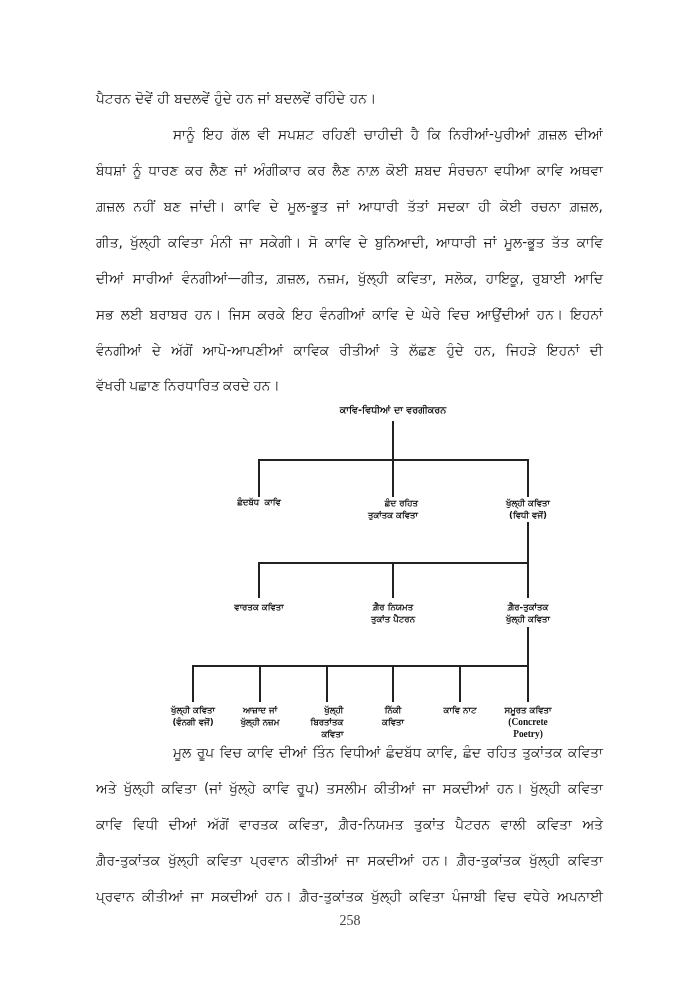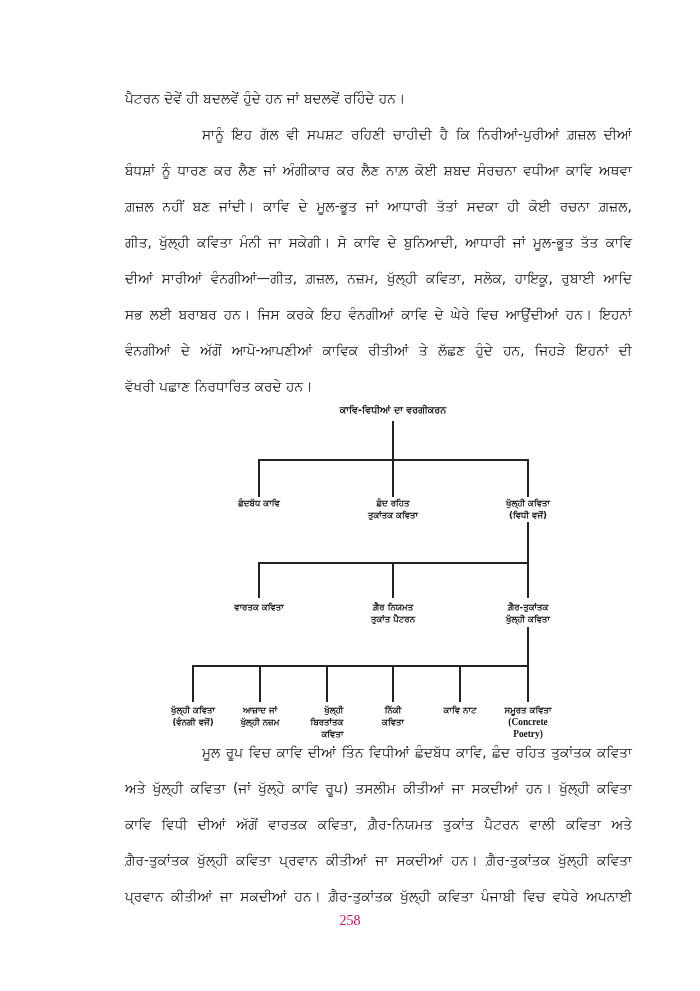--- a/index.html
+++ b/index.html
@@ -4,67 +4,66 @@
 <style>
   html, body { margin: 0; padding: 0; background: #ffffff; }
   body {
     width: 700px; height: 991px; position: relative; overflow: hidden;
     font-family: "DejaVu Sans", sans-serif; color: #1a1a1a;
   }
   .para-line {
     position: absolute; left: 96px; width: 507px;
     font-size: 13.6px; line-height: 20px; white-space: nowrap;
     letter-spacing: 0.1px;
-    margin-left: 29px;
   }
   .indent { left: 173px; width: 430px; }
   .justify { text-align: justify; text-align-last: justify; }
   .diagram { position: absolute; left: 0; top: 16px; width: 604px; height: 991px; }
   .hline, .vline { position: absolute; background: #222; }
   .hline { height: 2px; }
   .vline { width: 2px; }
   .node {
     position: absolute; transform: translateX(-50%);
     text-align: center; font-size: 8.6px; line-height: 12px;
     font-weight: bold; white-space: nowrap; color: #111;
   }
   .node .latin { font-family: "Liberation Serif", serif; font-size: 9.4px; font-weight: bold; }
   .title-node { font-size: 9.6px; }
   .page-number {
     position: absolute; left: 0; width: 700px; top: 913px; text-align: center;
-    font-family: "Liberation Serif", serif; font-size: 14px; color: #be185d;
+    font-family: "Liberation Serif", serif; font-size: 14px; color: #404040;
   }
 </style>
 </head>
 <body>
 
 <div class="para-line" style="top:88px;">ਪੈਟਰਨ ਦੋਵੇਂ ਹੀ ਬਦਲਵੇਂ ਹੁੰਦੇ ਹਨ ਜਾਂ ਬਦਲਵੇਂ ਰਹਿੰਦੇ ਹਨ।</div>
 
 <div class="para-line indent justify" style="top:124px;">ਸਾਨੂੰ ਇਹ ਗੱਲ ਵੀ ਸਪਸ਼ਟ ਰਹਿਣੀ ਚਾਹੀਦੀ ਹੈ ਕਿ ਨਿਰੀਆਂ-ਪੁਰੀਆਂ ਗ਼ਜ਼ਲ ਦੀਆਂ</div>
 <div class="para-line justify" style="top:160px;">ਬੰਧਸ਼ਾਂ ਨੂੰ ਧਾਰਣ ਕਰ ਲੈਣ ਜਾਂ ਅੰਗੀਕਾਰ ਕਰ ਲੈਣ ਨਾਲ਼ ਕੋਈ ਸ਼ਬਦ ਸੰਰਚਨਾ ਵਧੀਆ ਕਾਵਿ ਅਥਵਾ</div>
 <div class="para-line justify" style="top:196px;">ਗ਼ਜ਼ਲ ਨਹੀਂ ਬਣ ਜਾਂਦੀ। ਕਾਵਿ ਦੇ ਮੂਲ-ਭੂਤ ਜਾਂ ਆਧਾਰੀ ਤੱਤਾਂ ਸਦਕਾ ਹੀ ਕੋਈ ਰਚਨਾ ਗ਼ਜ਼ਲ,</div>
 <div class="para-line justify" style="top:232px;">ਗੀਤ, ਖੁੱਲ੍ਹੀ ਕਵਿਤਾ ਮੰਨੀ ਜਾ ਸਕੇਗੀ। ਸੋ ਕਾਵਿ ਦੇ ਬੁਨਿਆਦੀ, ਆਧਾਰੀ ਜਾਂ ਮੂਲ-ਭੂਤ ਤੱਤ ਕਾਵਿ</div>
 <div class="para-line justify" style="top:268px;">ਦੀਆਂ ਸਾਰੀਆਂ ਵੰਨਗੀਆਂ—ਗੀਤ, ਗ਼ਜ਼ਲ, ਨਜ਼ਮ, ਖੁੱਲ੍ਹੀ ਕਵਿਤਾ, ਸਲੋਕ, ਹਾਇਕੂ, ਰੁਬਾਈ ਆਦਿ</div>
 <div class="para-line justify" style="top:304px;">ਸਭ ਲਈ ਬਰਾਬਰ ਹਨ। ਜਿਸ ਕਰਕੇ ਇਹ ਵੰਨਗੀਆਂ ਕਾਵਿ ਦੇ ਘੇਰੇ ਵਿਚ ਆਉਂਦੀਆਂ ਹਨ। ਇਹਨਾਂ</div>
 <div class="para-line justify" style="top:340px;">ਵੰਨਗੀਆਂ ਦੇ ਅੱਗੋਂ ਆਪੋ-ਆਪਣੀਆਂ ਕਾਵਿਕ ਰੀਤੀਆਂ ਤੇ ਲੱਛਣ ਹੁੰਦੇ ਹਨ, ਜਿਹੜੇ ਇਹਨਾਂ ਦੀ</div>
-<div class="para-line" style="top:376px;">ਵੱਖਰੀ ਪਛਾਣ ਨਿਰਧਾਰਿਤ ਕਰਦੇ ਹਨ।</div>
+<div class="para-line" style="top:376px;font-family:Liberation Serif, serif;">ਵੱਖਰੀ ਪਛਾਣ ਨਿਰਧਾਰਿਤ ਕਰਦੇ ਹਨ।</div>
 
 <div class="diagram">
   <div class="node title-node" style="left:393px; top:388px;">ਕਾਵਿ-ਵਿਧੀਆਂ ਦਾ ਵਰਗੀਕਰਨ</div>
 
   <div class="vline" style="left:392px; top:405px; height:40px;"></div>
   <div class="hline" style="left:258px; top:443px; width:271px;"></div>
   <div class="vline" style="left:258px; top:443px; height:38px;"></div>
   <div class="vline" style="left:392px; top:443px; height:38px;"></div>
   <div class="vline" style="left:527px; top:443px; height:38px;"></div>
 
-  <div class="node" style="left:259px; top:481px;">
+  <div class="node" style="left:259px; top:481px;font-family:Liberation Mono, monospace;">
     <div>ਛੰਦਬੱਧ ਕਾਵਿ</div>
   </div>
-  <div class="node" style="left:393px; top:481px;">
+  <div class="node" style="left:393px; top:481px;text-align:right;">
     <div>ਛੰਦ ਰਹਿਤ</div>
     <div>ਤੁਕਾਂਤਕ ਕਵਿਤਾ</div>
   </div>
   <div class="node" style="left:528px; top:481px;">
     <div>ਖੁੱਲ੍ਹੀ ਕਵਿਤਾ</div>
     <div>(ਵਿਧੀ ਵਜੋਂ)</div>
   </div>
 
   <div class="vline" style="left:527px; top:506px; height:42px;"></div>
   <div class="hline" style="left:258px; top:546px; width:271px;"></div>

